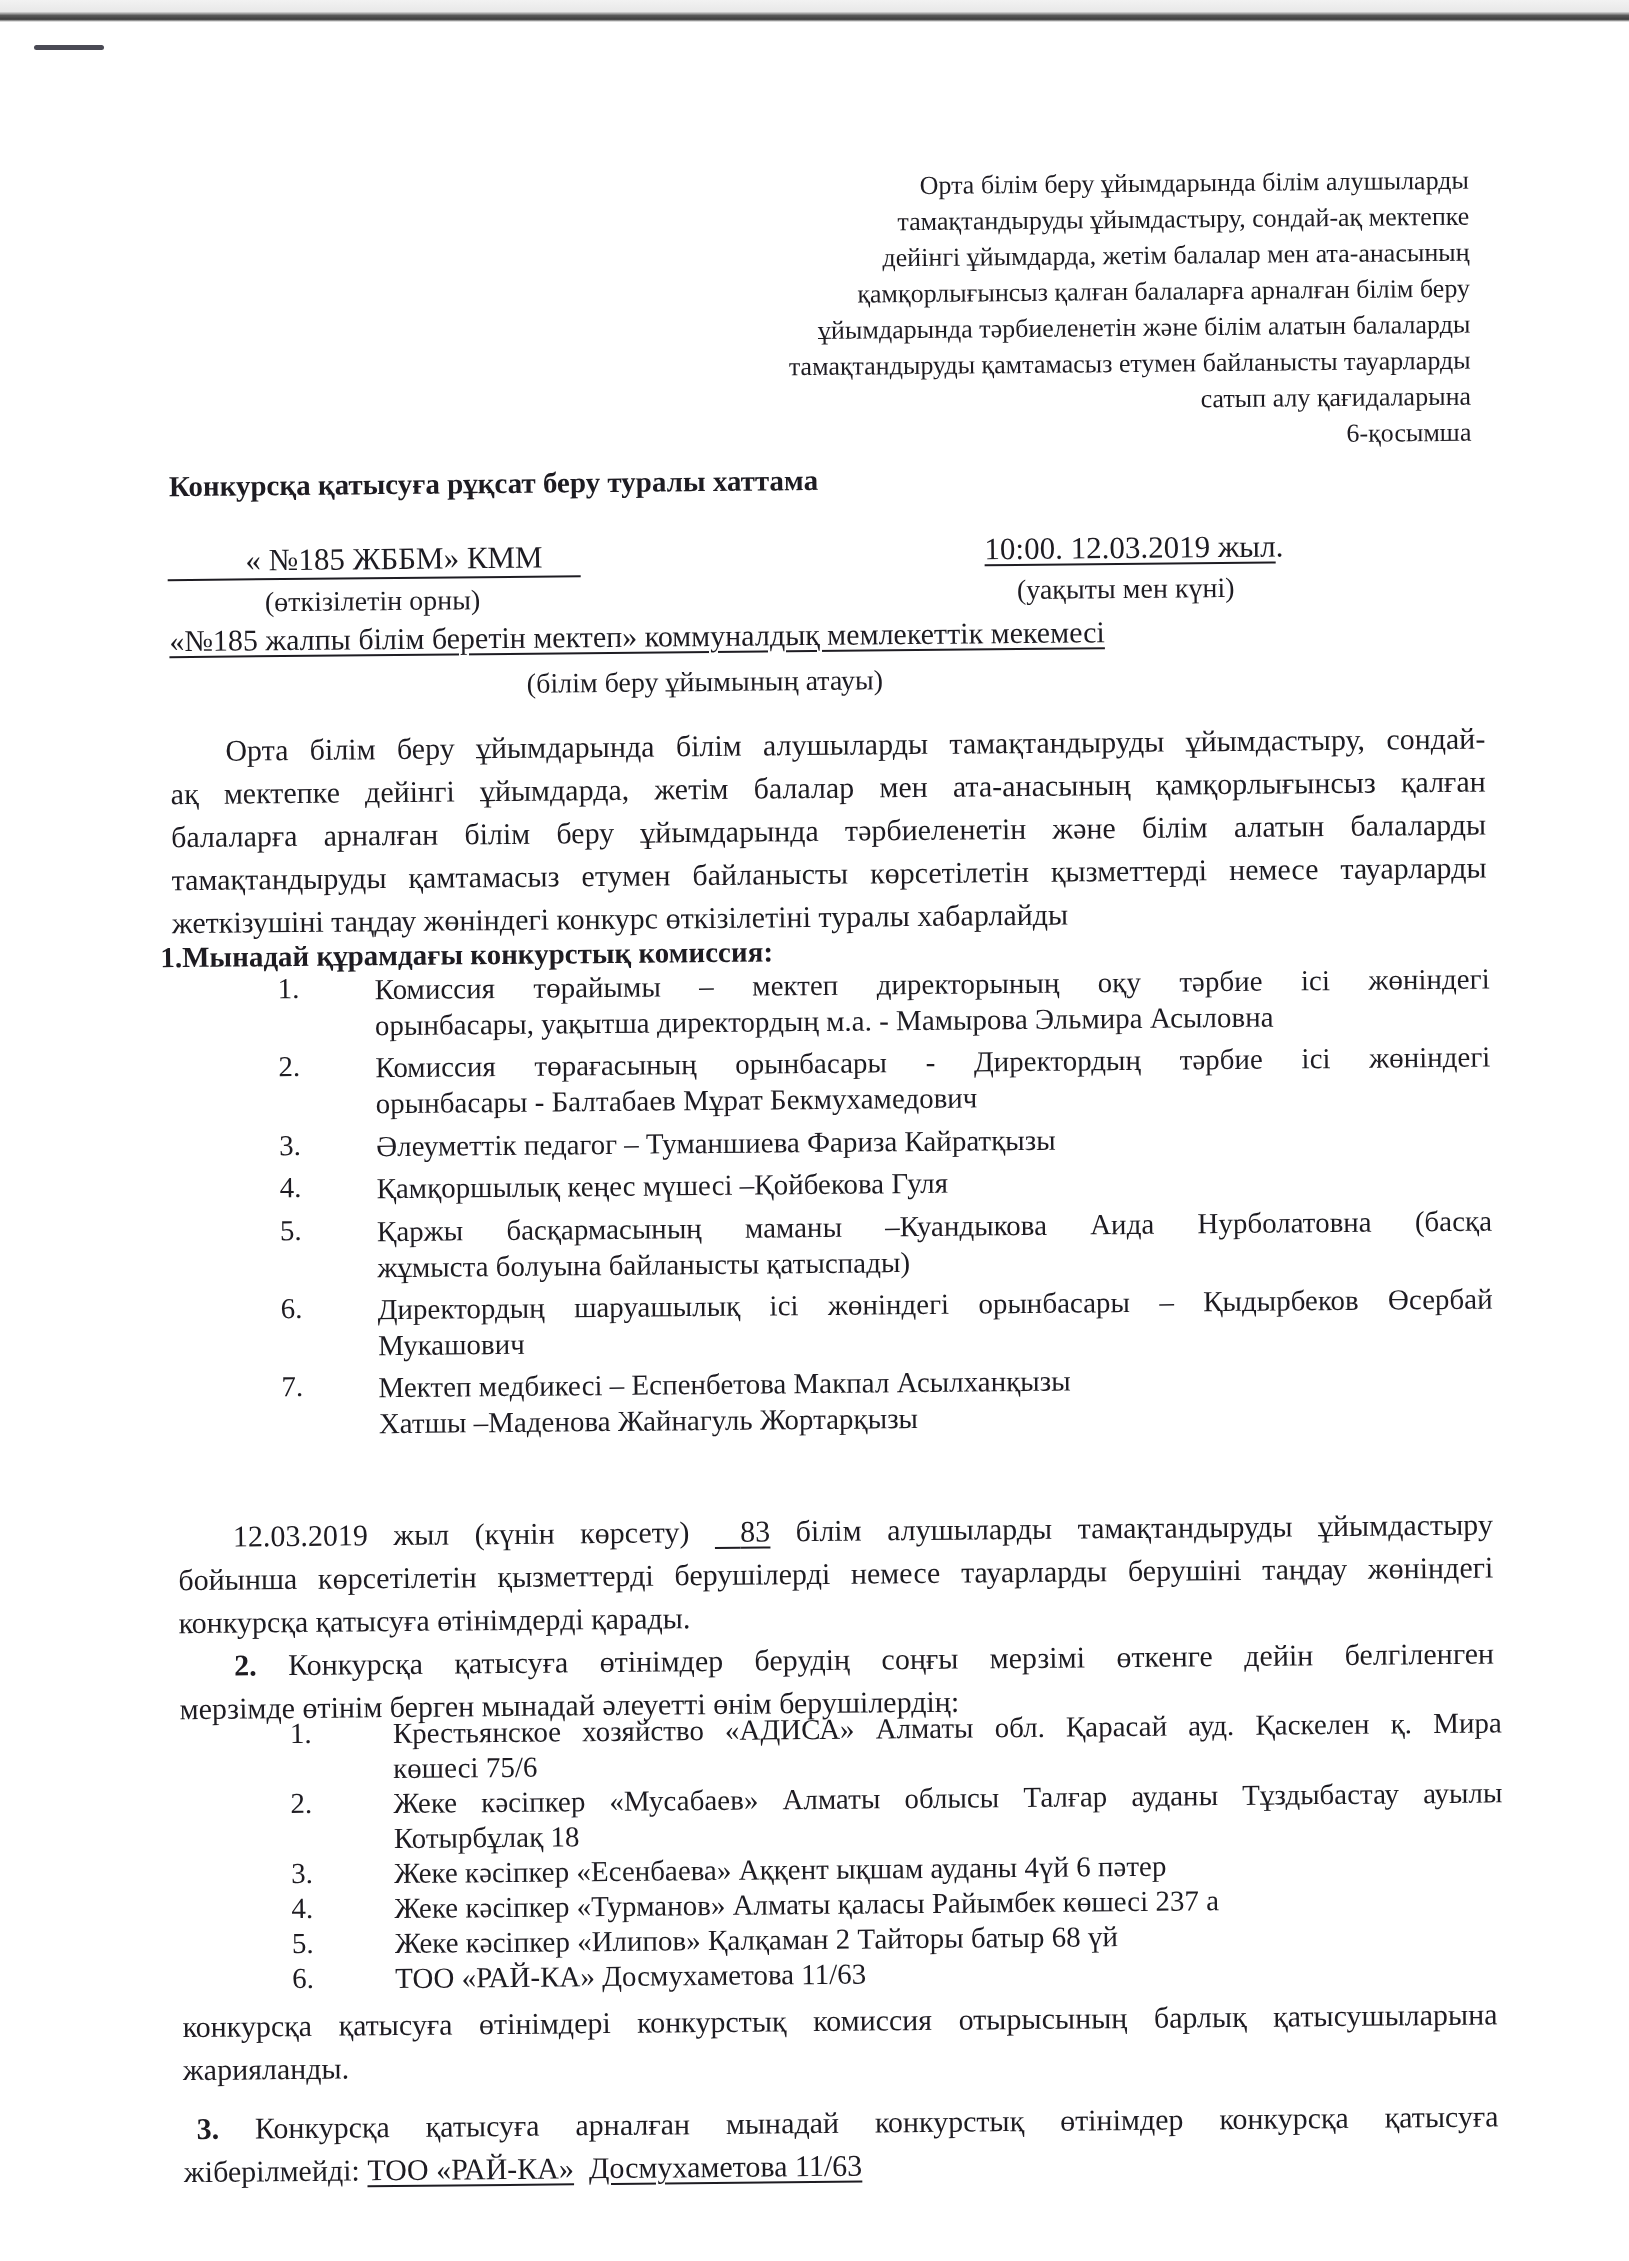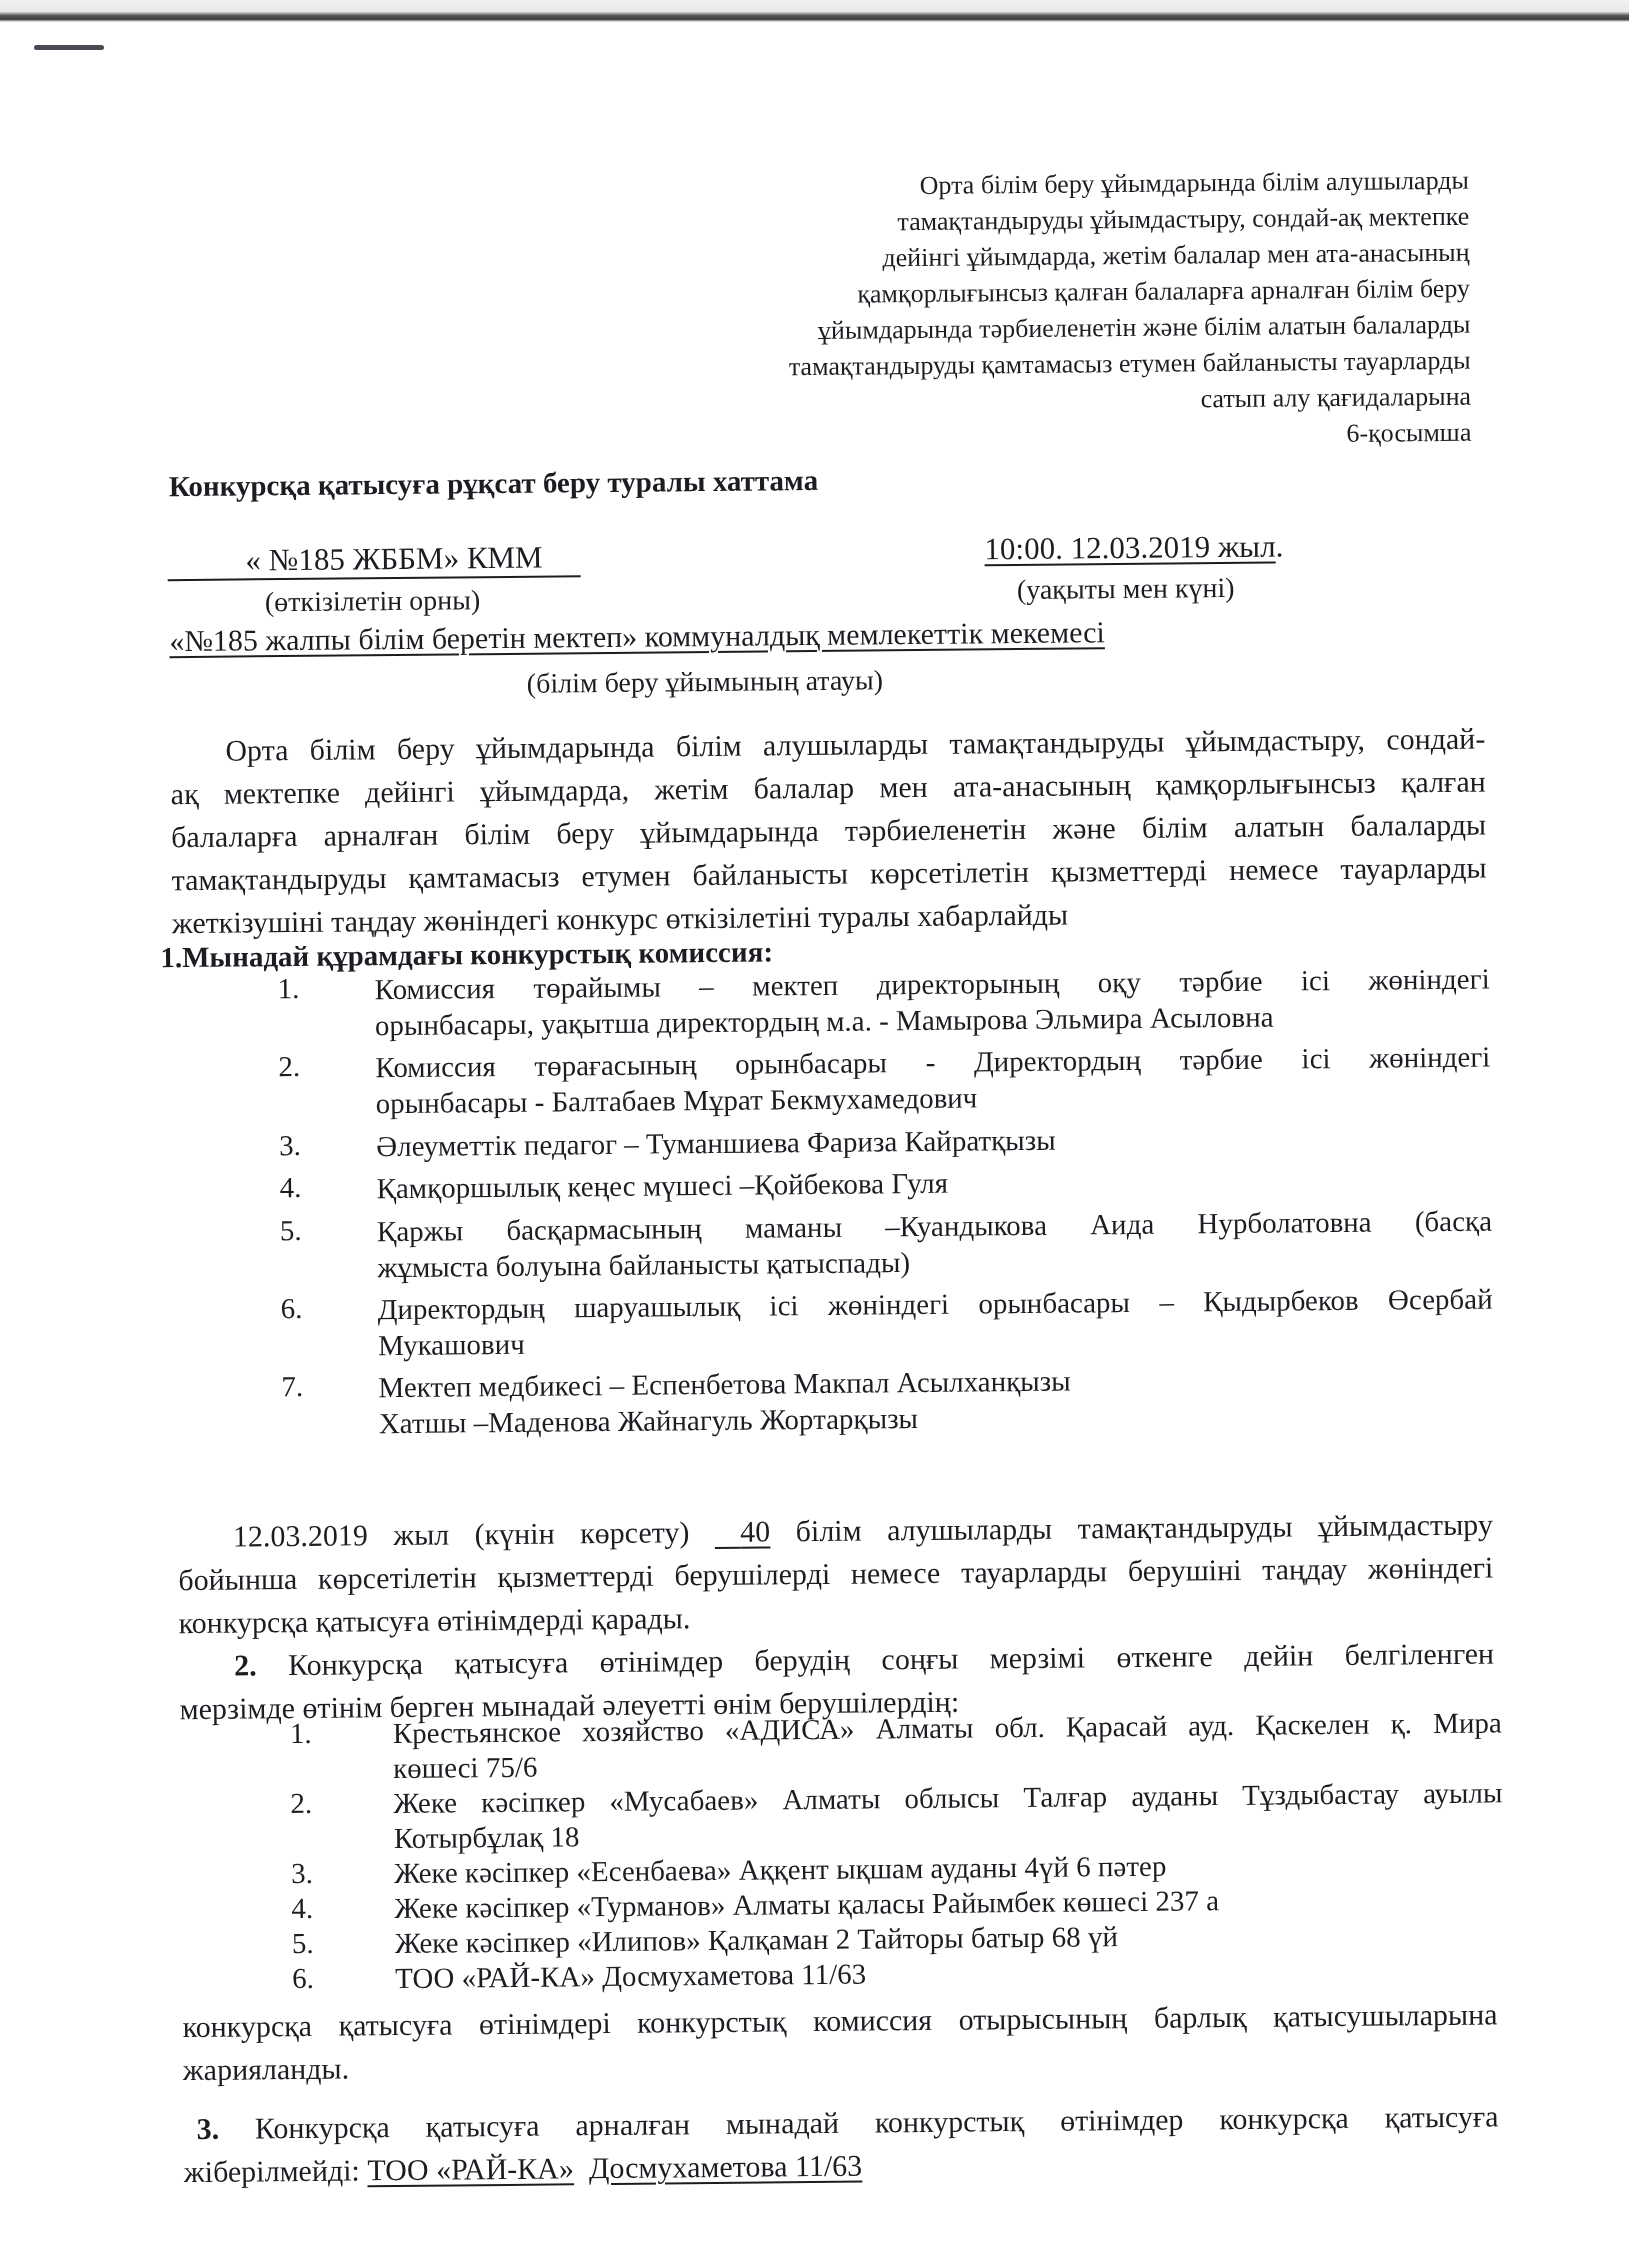--- a/index.html
+++ b/index.html
@@ -155,21 +155,21 @@
     <div class="li">
       <span class="num">7.</span>
       <div class="txt">
         <span class="line last">Мектеп медбикесі – Еспенбетова Макпал Асылханқызы</span>
         <span class="line last">Хатшы –Маденова Жайнагуль Жортарқызы</span>
       </div>
     </div>
   </div>
 
   <div class="para p2">
-    <span class="line indent"><span>12.03.2019</span> <span>жыл  (күнін  көрсету)  </span><span class="u">&nbsp;<span>40</span></span><span> білім  алушыларды  тамақтандыруды  ұйымдастыру</span></span>
+    <span class="line indent"><span>12.03.2019</span> <span>жыл  (күнін  көрсету)  </span><span class="u">&nbsp;<span>83</span></span><span> білім  алушыларды  тамақтандыруды  ұйымдастыру</span></span>
     <span class="line">бойынша көрсетілетін қызметтерді берушілерді немесе тауарларды берушіні таңдау жөніндегі</span>
     <span class="line last">конкурсқа қатысуға өтінімдерді қарады.</span>
     <span class="line indent"><b>2.</b><span> Конкурсқа  қатысуға  өтінімдер  берудің  соңғы  мерзімі  өткенге  дейін  белгіленген</span></span>
     <span class="line last">мерзімде өтінім берген мынадай әлеуетті өнім берушілердің:</span>
   </div>
 
   <div class="list bidders">
     <div class="li">
       <span class="num">1.</span>
       <div class="txt">

